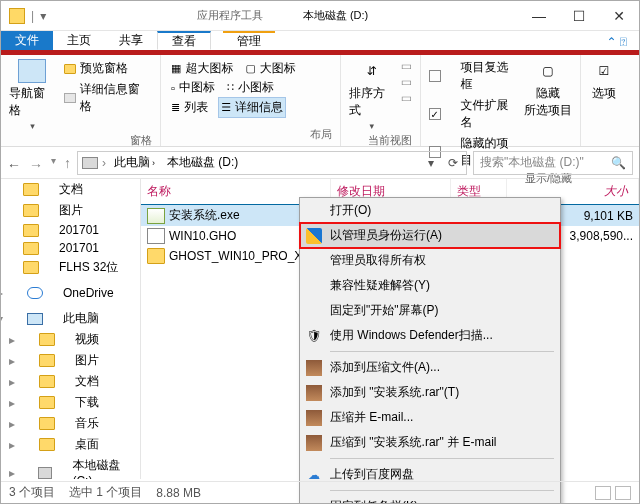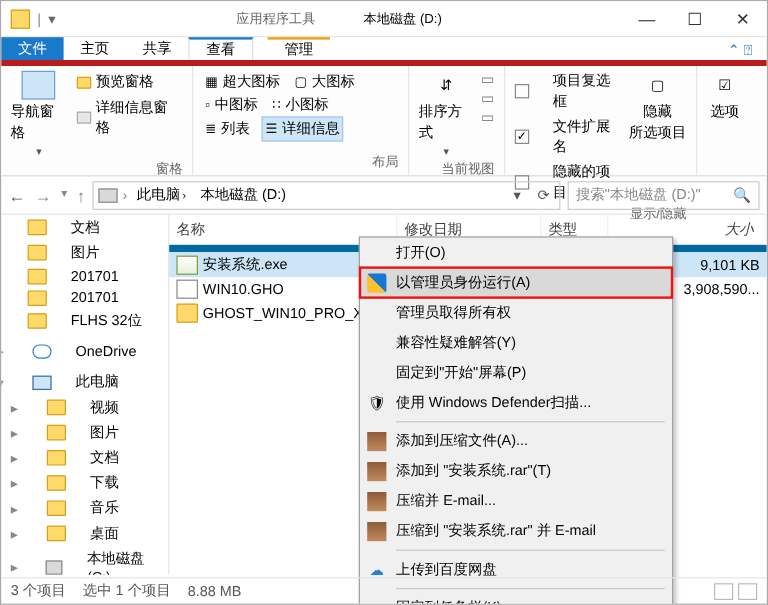--- a/index.html
+++ b/index.html
@@ -53,21 +53,21 @@
 .tree-item { display: flex; align-items: center; gap: 20px; padding: 2px 4px 2px 22px; font-size: 12px; }
 .tree-item .tri { width: 10px; color: #888; margin-left: -14px; }
 .tree-item.group { padding-left: 10px; margin-top: 6px; }
 .folder-ic { width: 16px; height: 13px; background: #ffd96a; border: 1px solid #d4a017; border-radius: 1px; display: inline-block; }
 .drive-ic { width: 16px; height: 12px; background: #d9d9d9; border: 1px solid #888; }
 .cloud-ic { width: 16px; height: 12px; background: #fff; border: 1px solid #2b7cd3; border-radius: 6px; }
 .pc-ic { width: 16px; height: 12px; background: #cde6f7; border: 1px solid #3a6ea5; }
 
 
 .filelist { flex: 1; display: flex; flex-direction: column; }
-.filelist-header { display: flex; border-bottom: 6px solid #0369a1; color: #404040; }
+.filelist-header { display: flex; border-bottom: 1px solid #0369a1; color: #be185d; }
 .fh { padding: 4px 6px; border-right: 1px solid #eee; }
 .fh.name { width: 190px; }
 .fh.date { width: 120px; }
 .fh.type { width: 56px; }
 .fh.size { flex: 1; text-align: right; padding-right: 10px; font-style: italic; }
 .filelist-rows { flex: 1; }
 .frow { display: flex; align-items: center; padding: 2px 6px; }
 .frow.sel { background: #cde6f7; }
 .frow .ic { width: 18px; height: 16px; margin-right: 4px; }
 .frow .name { width: 168px; }

